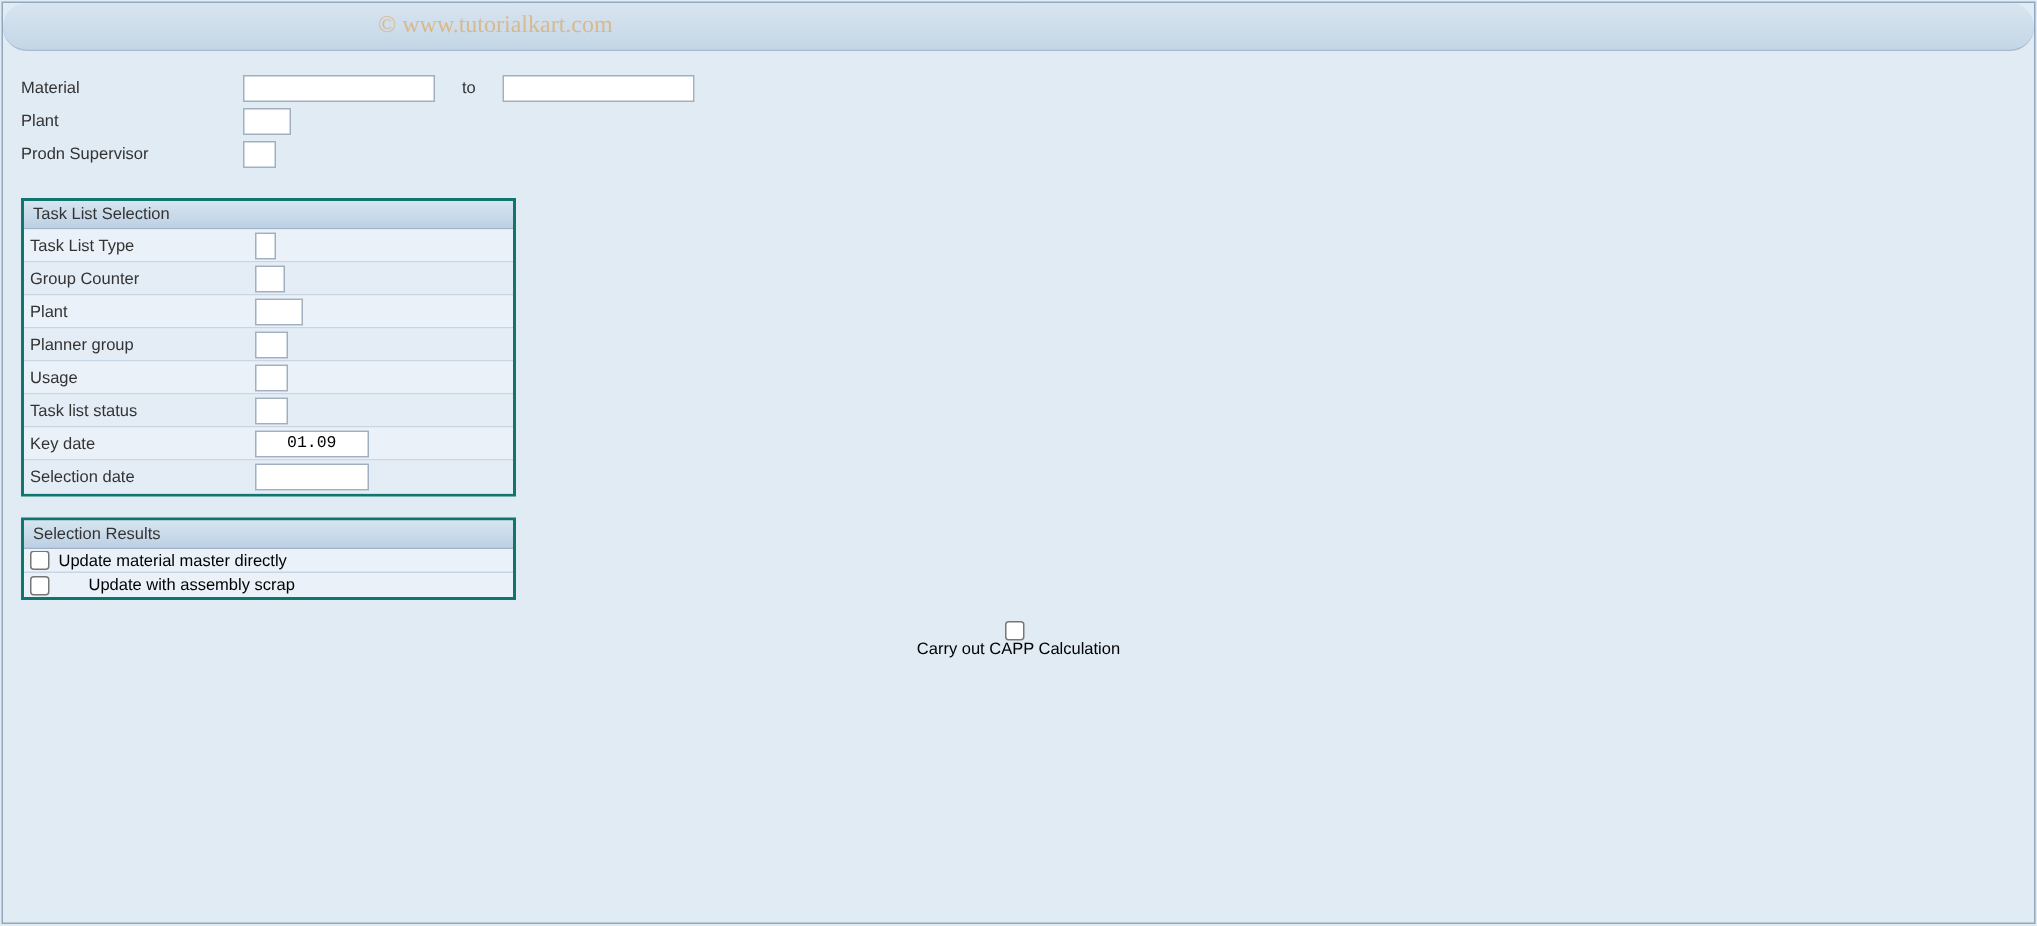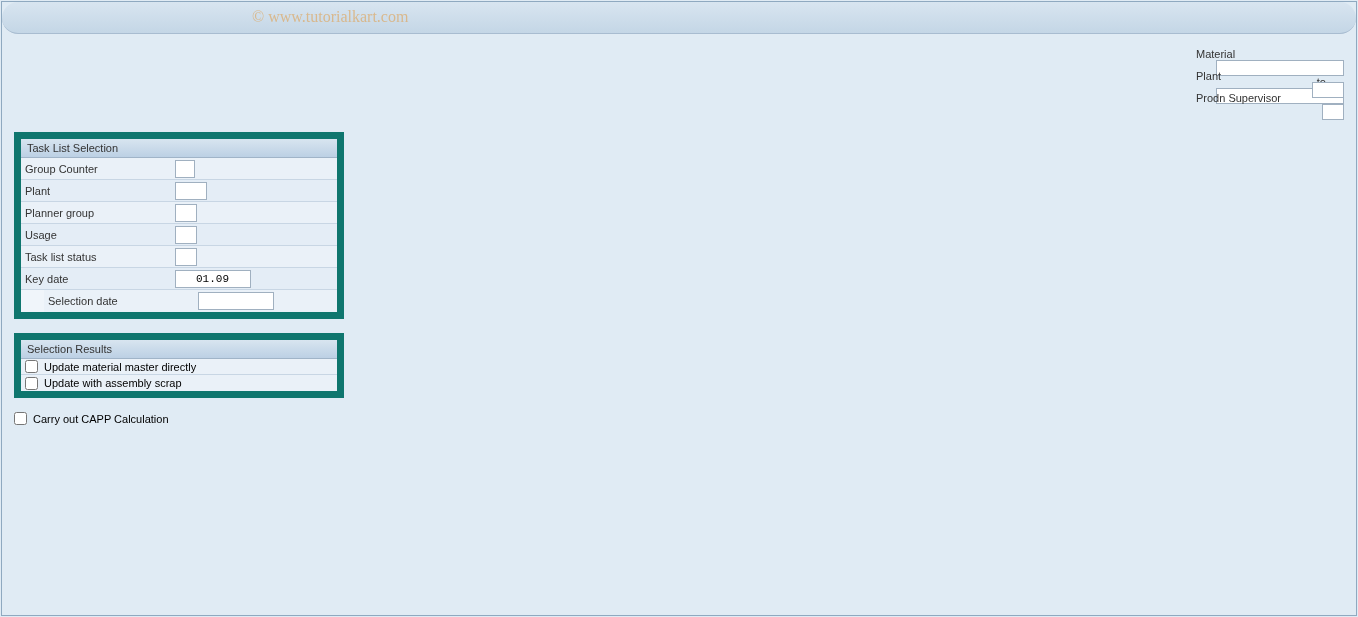--- a/index.html
+++ b/index.html
@@ -51,24 +51,23 @@
       font-family: Georgia, serif;
     }
     .content {
       padding: 14px 12px;
     }
     .top-fields {
       margin-bottom: 18px;
     }
     .field-row {
       display: flex;
-      align-items: flex-end;
+      align-items: center;
       height: 22px;
       margin-bottom: 0px;
-      flex-direction: column;
     }
     .field-label {
       width: 148px;
       font-size: 11px;
       color: #333;
       padding-left: 0;
     }
     .field-input {
       border: 1px solid #a0b0c0;
       background: #fff;
@@ -76,21 +75,21 @@
       font-size: 11px;
       padding: 1px 3px;
     }
     .mid-label {
       font-size: 11px;
       color: #333;
       margin: 0 18px;
     }
     .group-box {
       width: 330px;
-      border: 7px solid #0f766e;
+      border: 2px solid #0f766e;
       margin-bottom: 14px;
     }
     .group-header {
       background: linear-gradient(to bottom, #d8e5f0 0%, #bcd0e4 100%);
       border-bottom: 1px solid #a0b4c8;
       padding: 3px 6px;
       font-size: 11px;
       color: #333;
     }
     .group-body {
@@ -102,47 +101,48 @@
       border-bottom: 1px solid #c8d6e4;
       height: 22px;
       padding: 0 4px;
       background: #eaf1f8;
     }
     .group-row:nth-child(even){
        background:#e4edf6;
     }
     .group-row:last-child {
       border-bottom: none;
-      margin-left: 23px;
     }
     .group-label {
       width: 150px;
       font-size: 11px;
       color: #333;
     }
     .checkbox-row {
       display: flex;
       align-items: center;
       height: 16px;
       padding: 0 4px;
       border-bottom: 1px solid #c8d6e4;
       background: #eaf1f8;
     }
     .checkbox-row:last-child{
       border-bottom:none;
+      gap:20px;
     }
     .checkbox-row input[type="checkbox"] {
       margin-right: 6px;
       width: 13px;
       height: 13px;
     }
     .standalone-check {
       display: flex;
       align-items: center;
       margin-top: 14px;
+      flex-direction: column;
     }
     .standalone-check input[type="checkbox"] {
       margin-right: 6px;
       width: 13px;
       height: 13px;
     }
     .date-input {
       border: 1px solid #a0b0c0;
       background: #fff;
       height: 18px;
@@ -175,20 +175,24 @@
       <div class="field-row">
         <span class="field-label">Prodn Supervisor</span>
         <input class="field-input" style="width: 22px;" type="text" value="">
       </div>
     </div>
 
     <div class="group-box">
       <div class="group-header">Task List Selection</div>
       <div class="group-body">
         <div class="group-row">
+          <span class="group-label">Task List Type</span>
+          <input class="field-input" style="width: 14px;" type="text" value="">
+        </div>
+        <div class="group-row">
           <span class="group-label">Group Counter</span>
           <input class="field-input" style="width: 20px;" type="text" value="">
         </div>
         <div class="group-row">
           <span class="group-label">Plant</span>
           <input class="field-input" style="width: 32px;" type="text" value="">
         </div>
         <div class="group-row">
           <span class="group-label">Planner group</span>
           <input class="field-input" style="width: 22px;" type="text" value="">

